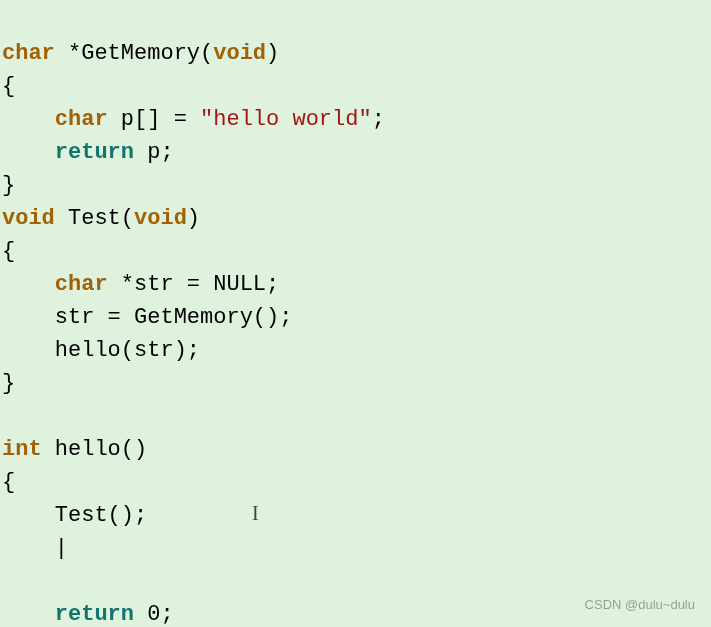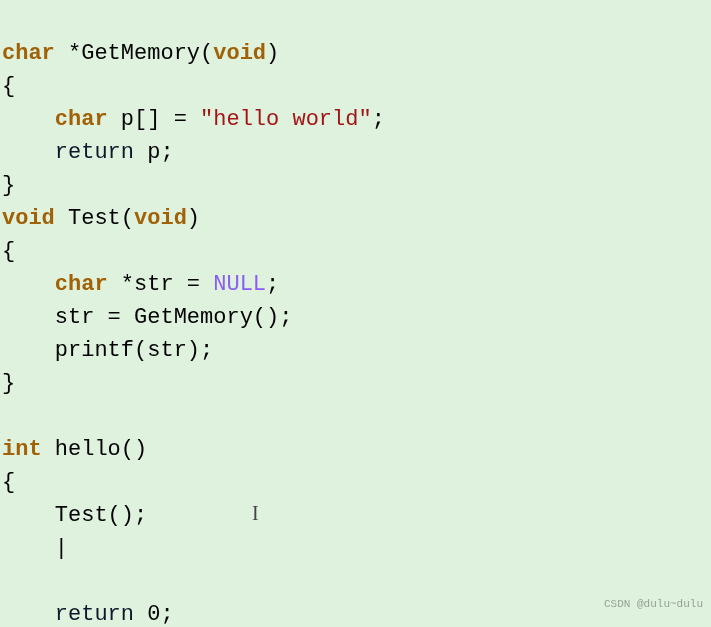--- a/index.html
+++ b/index.html
@@ -16,29 +16,29 @@
       line-height: 33px;
       position: relative;
       overflow: hidden;
     }
     .code {
       padding: 4px 0 0 2px;
       white-space: pre;
       color: #000;
     }
     .kw-type { color: #a16207; font-weight: bold; }
-    .kw-flow { color: #0f172a; font-weight: normal; }
+    .kw-flow { color: #0f766e; font-weight: bold; }
     .str { color: #a31515; }
-    .null-const { color: #8b5cf6; text-align: right; }
+    .null-const { color: #000000; text-align: right; }
     .watermark {
       position: absolute;
       bottom: 6px;
-      right: 8px;
-      font-family: Liberation Mono, monospace;
-      font-size: 11px;
+      right: 16px;
+      font-family: Liberation Sans, sans-serif;
+      font-size: 13px;
       color: rgba(0,0,0,0.35);
     }
     .cursor {
       display: inline-block;
       position: relative;
     }
     .text-caret {
       position: absolute;
       font-family: serif;
       color: #444;
@@ -51,21 +51,21 @@
 <div class="code">
 <span class="kw-type">char</span><span> *GetMemory(</span><span class="kw-type">void</span><span>)</span>
 <span>{</span>
 <span>    </span><span class="kw-type">char</span><span> p[] = </span><span class="str">"hello world"</span><span>;</span>
 <span>    </span><span class="kw-flow">return</span><span> p;</span>
 <span>}</span>
 <span class="kw-type">void</span><span> Test(</span><span class="kw-type">void</span><span>)</span>
 <span>{</span>
 <span>    </span><span class="kw-type">char</span><span> *str = </span><span class="null-const">NULL</span><span>;</span>
 <span>    </span><span>str = GetMemory();</span>
-<span>    </span><span>printf(str);</span>
+<span>    </span><span>hello(str);</span>
 <span>}</span>
 <span></span>
 <span class="kw-type">int</span><span> hello()</span>
 <span>{</span>
 <span>    </span><span>Test();</span>
 <span>    </span><span class="cursor">|</span>
 <span></span>
 <span>    </span><span class="kw-flow">return</span><span> 0;</span>
 
 </div>

